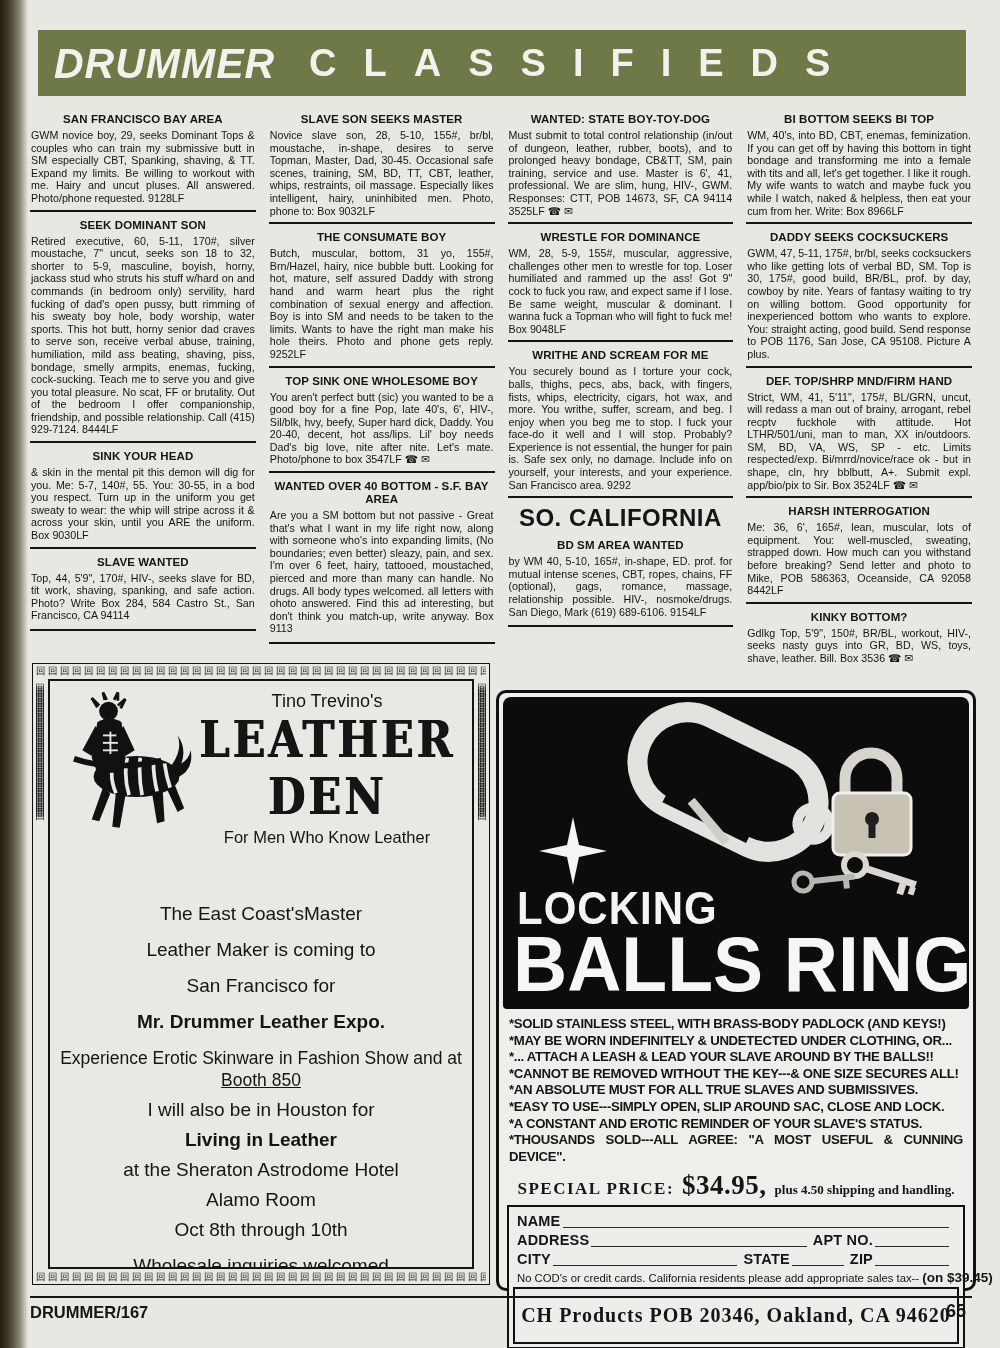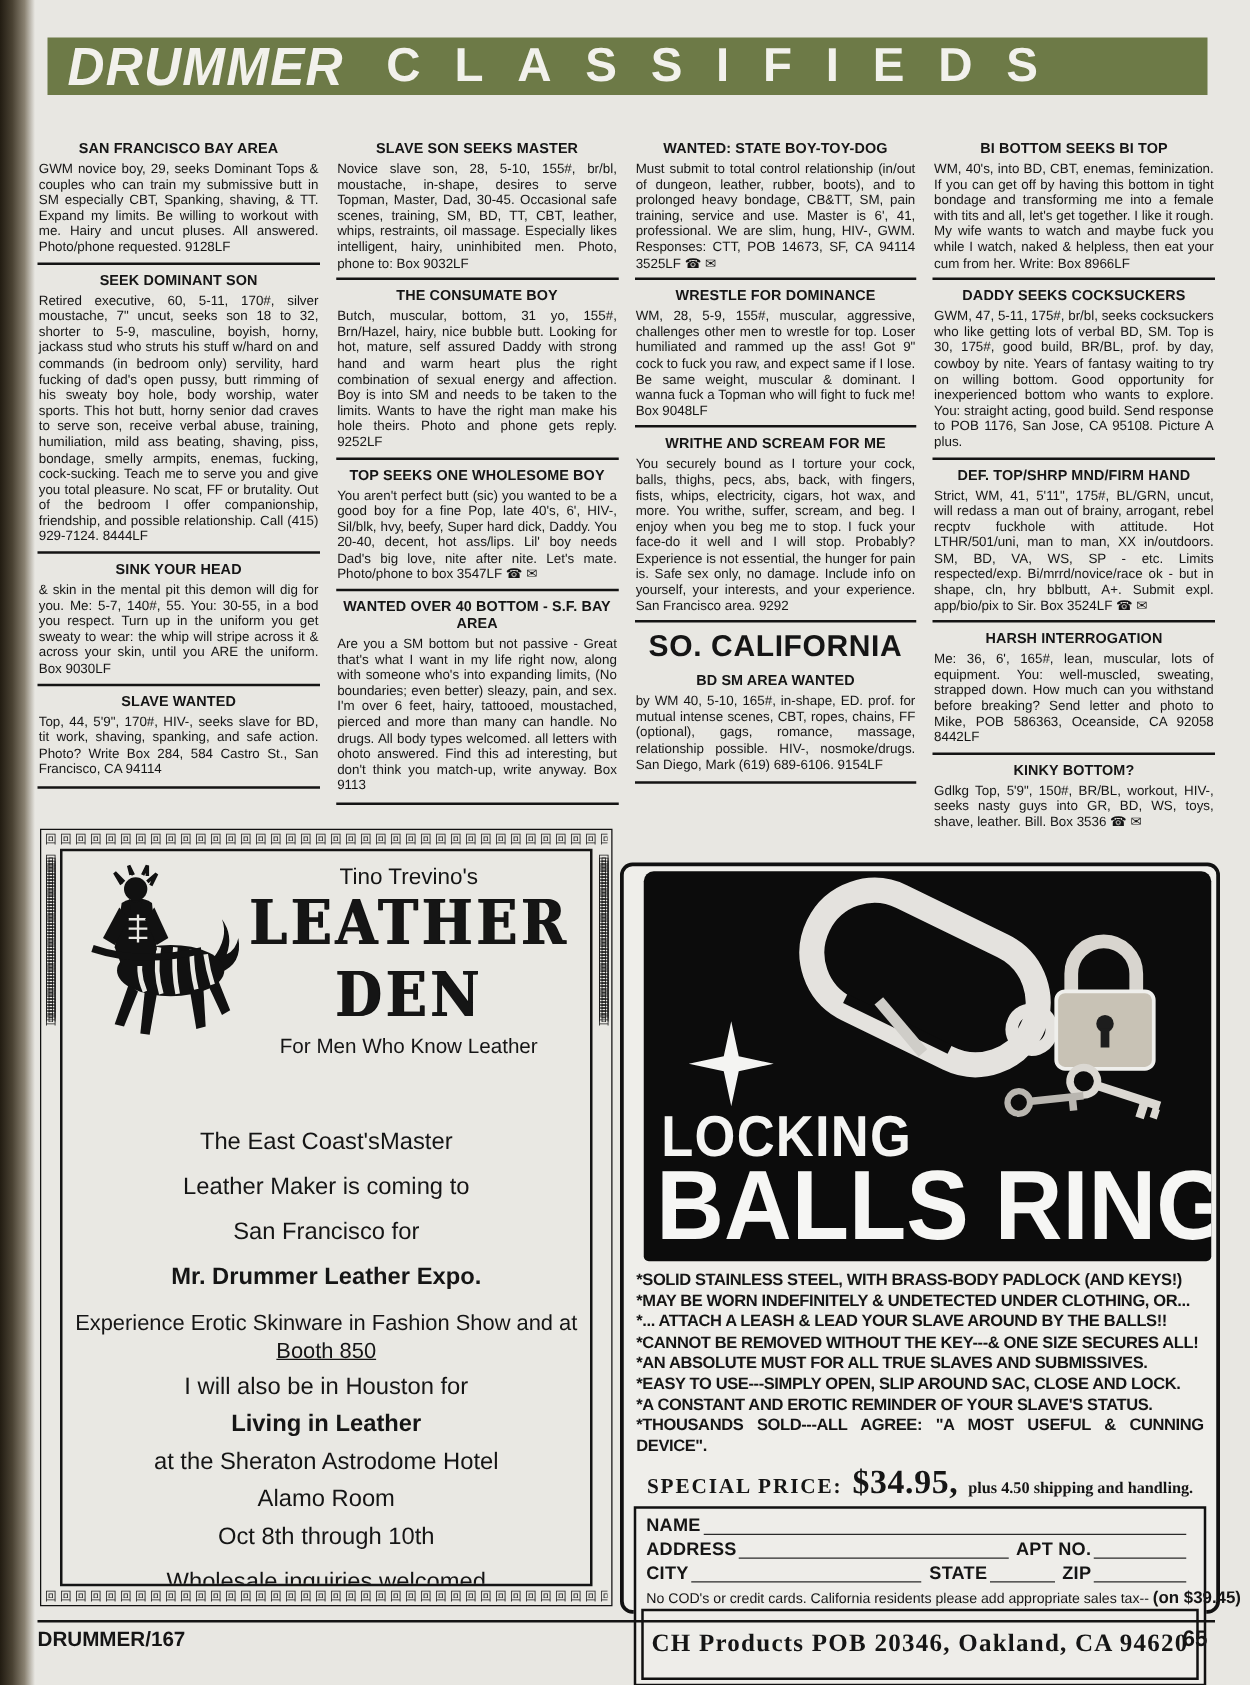--- a/index.html
+++ b/index.html
@@ -1,21 +1,21 @@
 <!DOCTYPE html>
 <html><head>
 <meta charset="utf-8">
 <style>
   html,body{margin:0;padding:0;}
   body{width:1000px;height:1348px;position:relative;background:#b9b2a6;font-family:"Liberation Sans",sans-serif;color:#151515;overflow:hidden;}
   .page{position:absolute;inset:0;background:#e8e7e2;}
   .book-edge{position:absolute;left:0;top:0;width:28px;height:100%;
     background:linear-gradient(to right,#221c12 0%,#4a4233 35%,#8a8272 70%,rgba(138,130,114,0) 100%);}
   
-  .banner{position:absolute;left:38px;top:30px;width:928px;height:46px;background:#6d7a47;color:#f2f1ec;
+  .banner{position:absolute;left:38px;top:30px;width:928px;height:66px;background:#6d7a47;color:#f2f1ec;
     display:flex;align-items:center;padding-left:16px;box-sizing:border-box;}
   .brand{font-style:italic;font-weight:bold;font-size:41px;letter-spacing:1px;margin-right:34px;transform:scaleY(1.05);}
   .cls-title{font-weight:bold;font-size:38px;letter-spacing:27px;white-space:nowrap;}
   
   .columns{position:absolute;left:30px;top:106px;width:942px;display:flex;gap:13px;}
   .col{width:226px;box-sizing:border-box;}
   .ad{padding:2px 1px 5px;}
   .ad + .ad, .sec-head, .last-rule{border-top:2px solid #141414;}
   .ad h3{font-size:11.5px;line-height:13px;font-weight:bold;text-align:center;margin:5px 4px 3px;letter-spacing:.1px;}
   .ad p{font-size:10.7px;line-height:12.6px;text-align:justify;margin:0;}
@@ -36,21 +36,21 @@
   .centaur{position:absolute;left:10px;top:8px;}
   .ld-lines{margin-top:120px;}
   .ld-line{font-size:19px;line-height:22px;margin:14px 6px;}
   .ld-line.b{font-weight:bold;}
   .ld-line.sm{font-size:17.5px;}
   .ld-line.tight{margin:8px 6px;}
   .uline{text-decoration:underline;}
   
   .br{position:absolute;left:496px;top:690px;width:480px;height:601px;background:#efeeea;border:3px solid #111;
     border-radius:10px;box-sizing:border-box;padding:4px;}
-  .br-photo{height:312px;background:#0c0c0c;border-radius:8px 8px 4px 4px;position:relative;overflow:hidden;margin-left:12px;}
+  .br-photo{height:312px;background:#0c0c0c;border-radius:8px 8px 4px 4px;position:relative;overflow:hidden;}
   .br-locking{position:absolute;left:14px;bottom:76px;color:#f4f4f2;font-weight:bold;font-size:42px;letter-spacing:1px;transform:scaleY(1.1);}
   .br-balls{position:absolute;left:10px;bottom:2px;color:#f6f6f4;font-weight:bold;font-size:75px;letter-spacing:0px;transform:scaleY(1.05);white-space:nowrap;}
   .br-bullets{padding:7px 6px 2px;}
   .br-bullets div{font-weight:bold;font-size:13.2px;line-height:16.6px;letter-spacing:-.3px;text-align:justify;}
   .price-row{display:flex;align-items:baseline;justify-content:center;gap:8px;font-family:"Liberation Serif",serif;font-weight:bold;margin:3px 0 4px;}
   .price-label{font-size:17px;letter-spacing:1.5px;}
   .price-big{font-size:27px;letter-spacing:.5px;}
   .price-suffix{font-size:13px;}
   .form-box{border:2px solid #111;margin:0 4px;padding:3px 8px 3px;background:#eeede9;}
   .frow{display:flex;align-items:flex-end;margin:3px 0;}
@@ -103,21 +103,21 @@
     <div class="col">
       <div class="ad">
         <h3>SLAVE SON SEEKS MASTER</h3>
         <p>Novice slave son, 28, 5-10, 155#, br/bl, moustache, in-shape, desires to serve Topman, Master, Dad, 30-45. Occasional safe scenes, training, SM, BD, TT, CBT, leather, whips, restraints, oil massage. Especially likes intelligent, hairy, uninhibited men. Photo, phone to: Box 9032LF</p>
       </div>
       <div class="ad">
         <h3>THE CONSUMATE BOY</h3>
         <p>Butch, muscular, bottom, 31 yo, 155#, Brn/Hazel, hairy, nice bubble butt. Looking for hot, mature, self assured Daddy with strong hand and warm heart plus the right combination of sexual energy and affection. Boy is into SM and needs to be taken to the limits. Wants to have the right man make his hole theirs. Photo and phone gets reply. 9252LF</p>
       </div>
       <div class="ad">
-        <h3>TOP SEEKS ONE WHOLESOME BOY</h3>
+        <h3>TOP SINK ONE WHOLESOME BOY</h3>
         <p>You aren't perfect butt (sic) you wanted to be a good boy for a fine Pop, late 40's, 6', HIV-, Sil/blk, hvy, beefy, Super hard dick, Daddy. You 20-40, decent, hot ass/lips. Lil' boy needs Dad's big love, nite after nite. Let's mate. Photo/phone to box 3547LF ☎ ✉</p>
       </div>
       <div class="ad">
         <h3>WANTED OVER 40 BOTTOM - S.F. BAY AREA</h3>
         <p>Are you a SM bottom but not passive - Great that's what I want in my life right now, along with someone who's into expanding limits, (No boundaries; even better) sleazy, pain, and sex. I'm over 6 feet, hairy, tattooed, moustached, pierced and more than many can handle. No drugs. All body types welcomed. all letters with ohoto answered. Find this ad interesting, but don't think you match-up, write anyway. Box 9113</p>
       </div>
       <div class="endrule"></div>
     </div>
 
     <div class="col">

